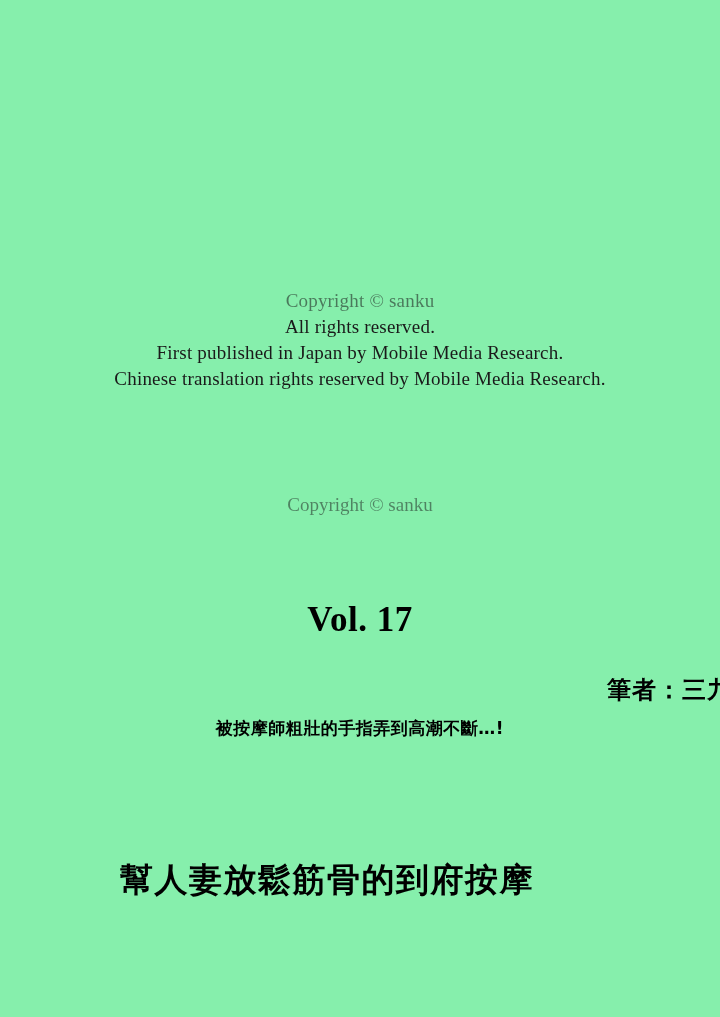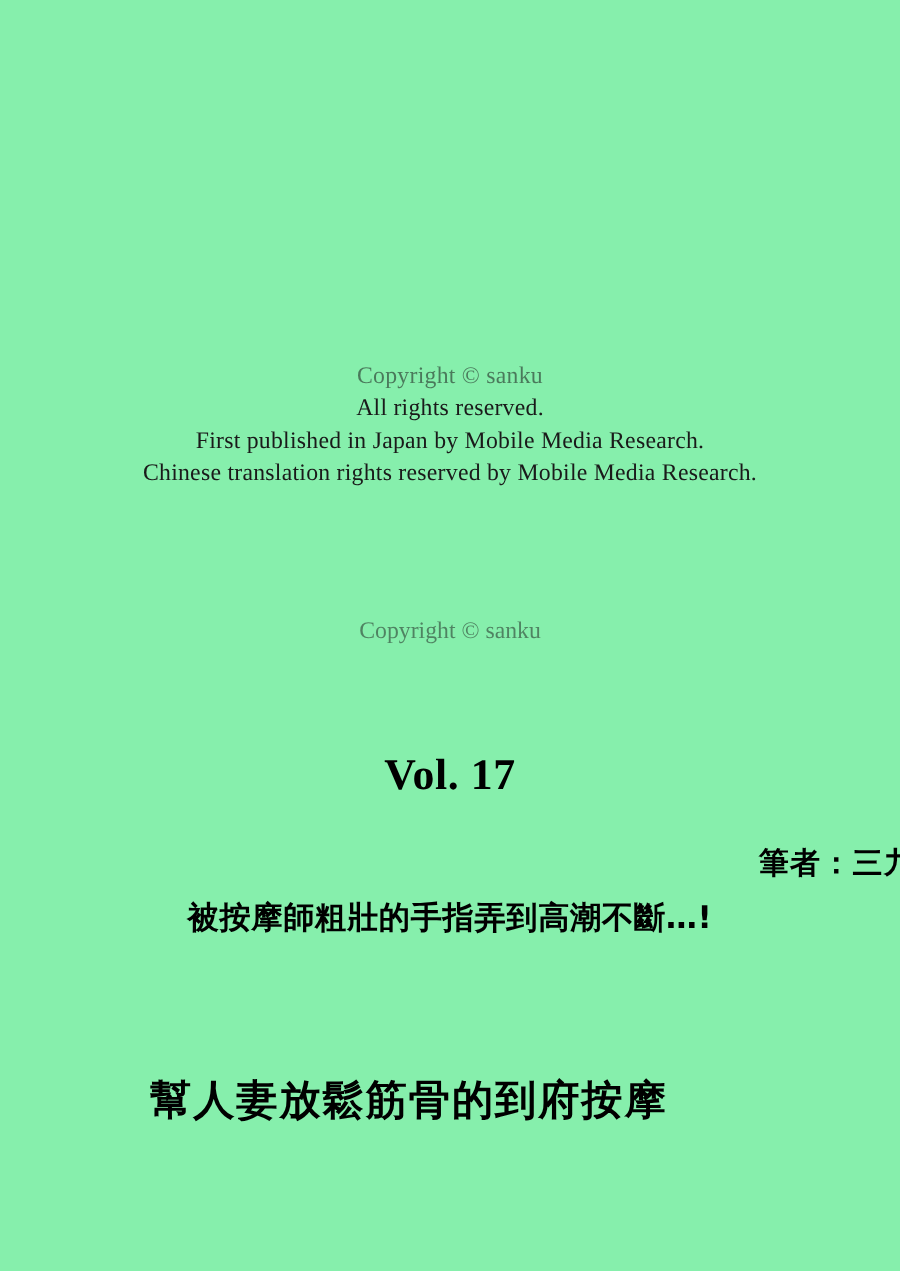--- a/index.html
+++ b/index.html
@@ -84,21 +84,21 @@
   }
 
   
   .subtitle {
     position: absolute;
     left: 0;
     top: 717px;
     width: 720px;
     text-align: center;
     font-family: "DejaVu Sans", sans-serif;
-    font-size: 25px;
+    font-size: 17px;
     font-weight: bold;
     letter-spacing: 0.5px;
     color: #000000;
   }
 
   
   .main-title {
     position: absolute;
     left: 0;
     top: 858px;

